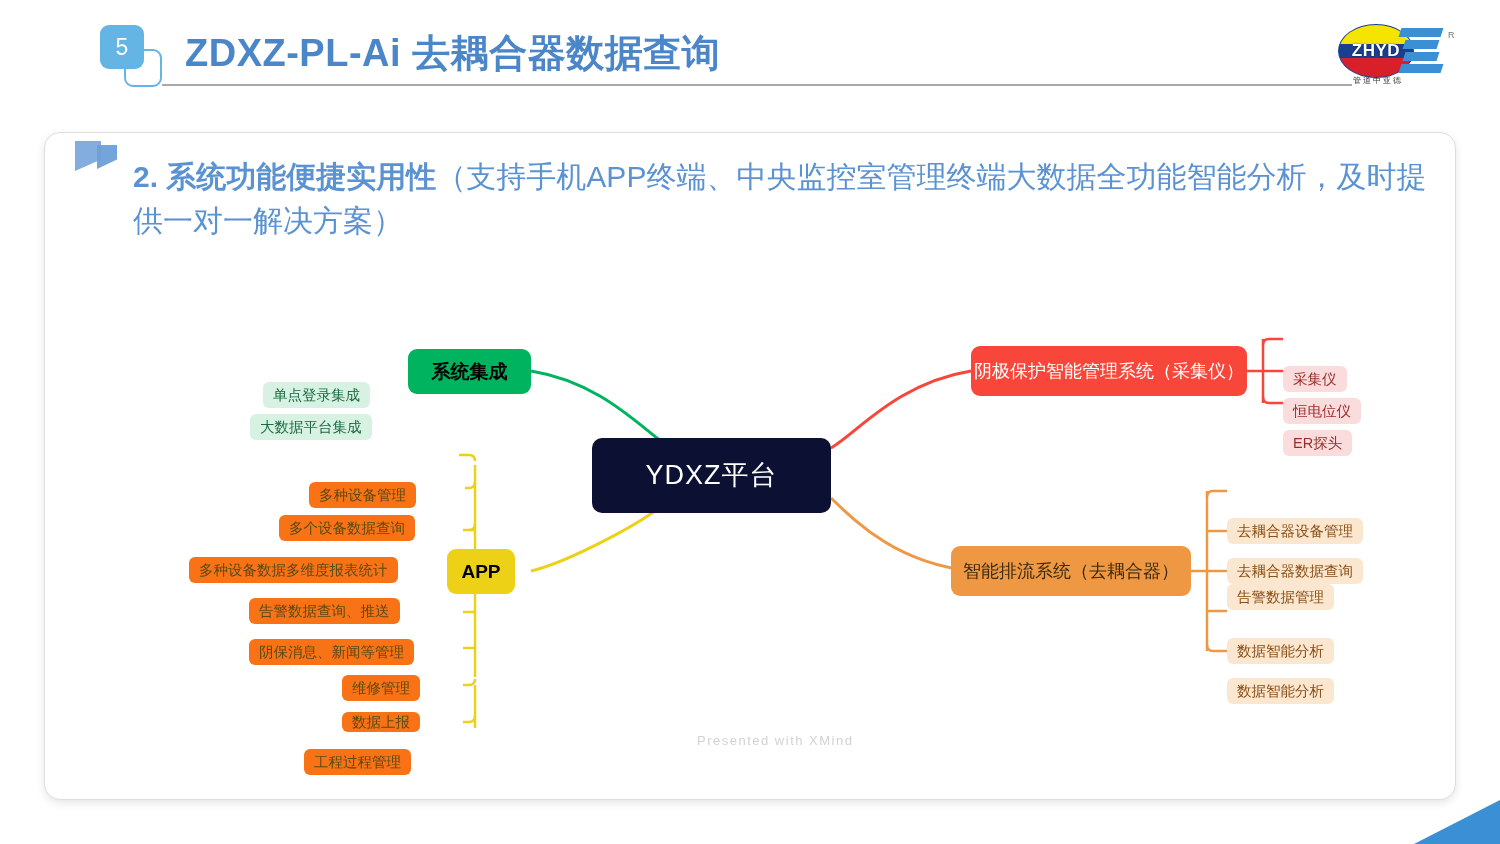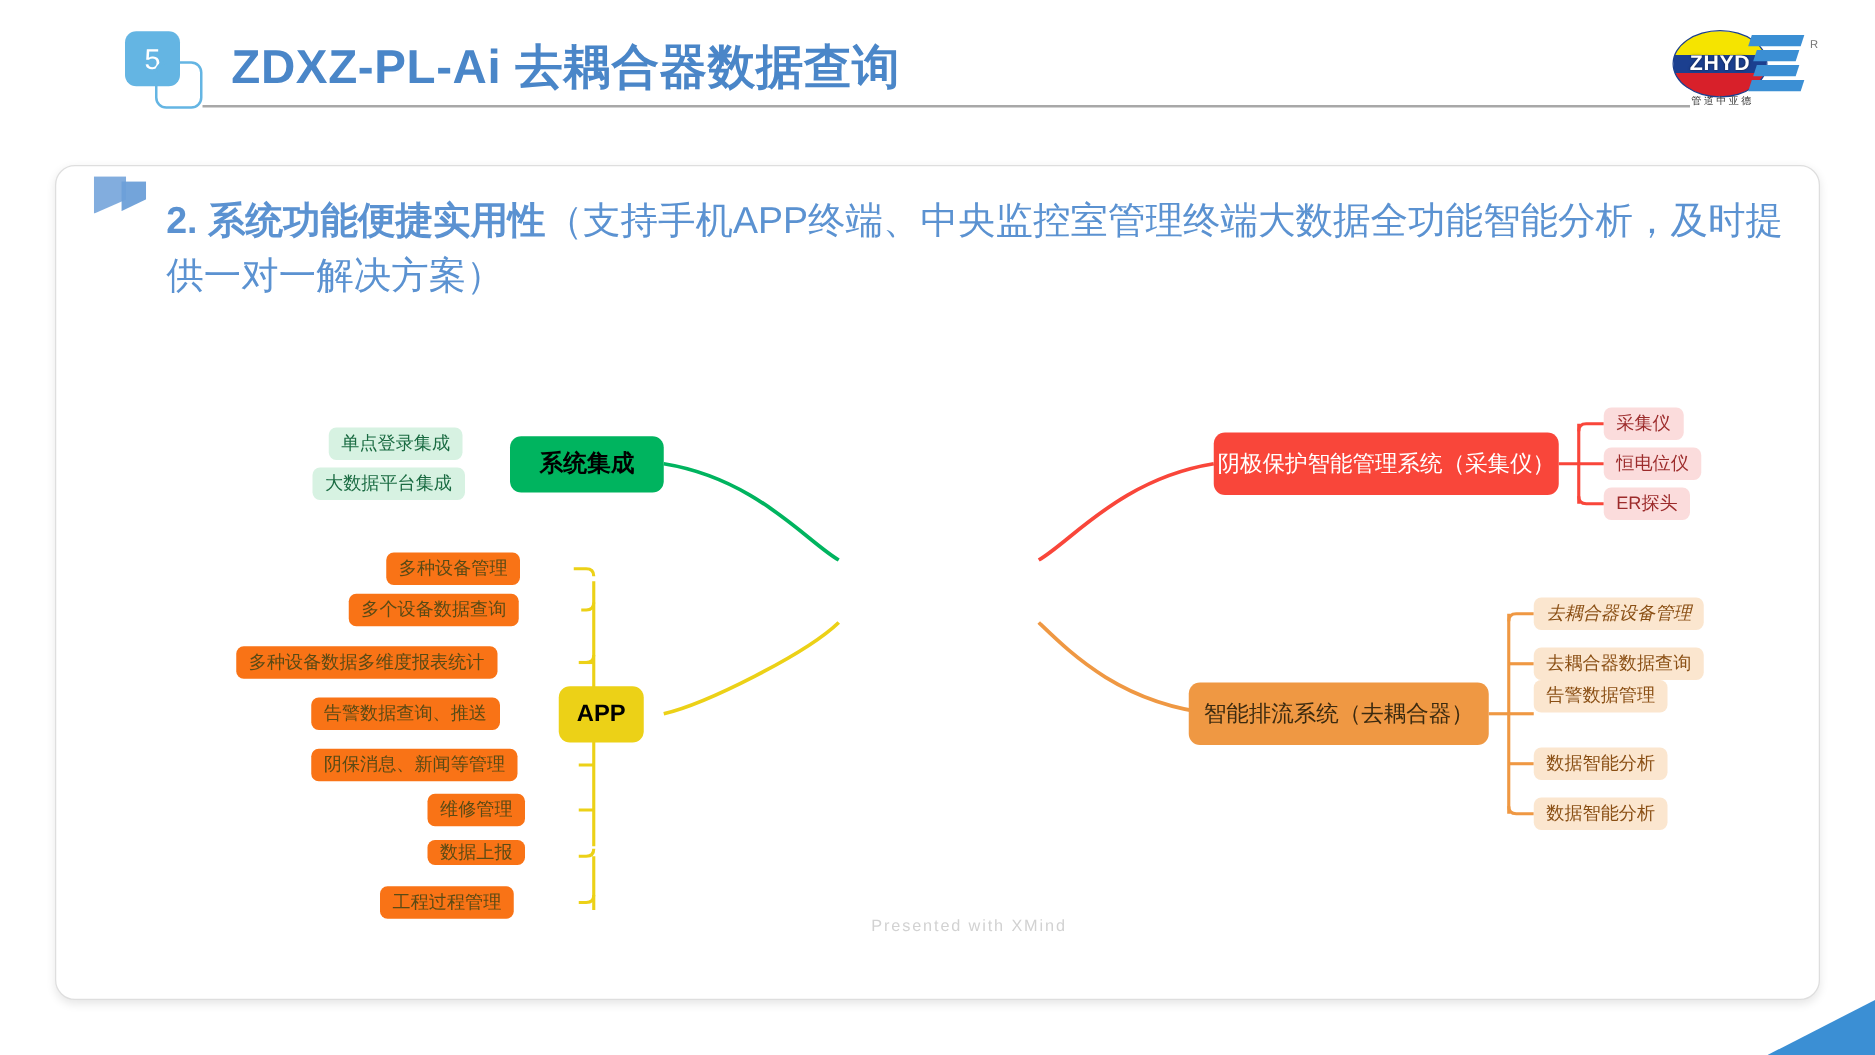--- a/index.html
+++ b/index.html
@@ -98,21 +98,21 @@
   .node-center {
     background:#0c1033; color:#ffffff; border-radius:10px;
     font-size:27px; letter-spacing:1px;
   }
   .node-l1 { border-radius:9px; font-weight:bold; }
   .n-green  { background:#00b45f; color:#000000; font-size:19px; }
   .n-yellow { background:#ecd117; color:#000000; font-size:19px; }
   .n-red    { background:#f9463a; color:#ffffff; font-size:18px; font-weight:normal; }
   .n-orange { background:#ef9843; color:#3b2a10; font-size:18px; font-weight:normal; }
 
-  .leaf { border-radius:6px; padding:0 10px; font-size:14.5px; }
+  .leaf { border-radius:6px; padding:0 10px; font-size:14.5px;margin-top:40px; }
   .leaf-green  { background:#d7f2e2; color:#1a6b42; }
   .leaf-yellow { background:#f97316; color:#5a4a15; }
   .leaf-red    { background:#fbdcdc; color:#9c2b2b; }
   .leaf-orange { background:#fbe6cf; color:#8a4f14; }
 
   .watermark {
     position:absolute; left:697px; top:733px;
     font-size:13px; color:#d2d2d2; letter-spacing:1.5px;
   }
 
@@ -198,20 +198,21 @@
 
         <path d="M1146,338 L1162,338" stroke="#ef9843" stroke-width="2.5" fill="none"></path>
         <path d="M1162,258 L1162,418" stroke="#ef9843" stroke-width="2.5" fill="none"></path>
         <path d="M1162,264 Q1162,258 1168,258 L1182,258" stroke="#ef9843" stroke-width="2.5" fill="none"></path>
         <path d="M1162,298 L1182,298" stroke="#ef9843" stroke-width="2.5" fill="none"></path>
         <path d="M1162,338 L1182,338" stroke="#ef9843" stroke-width="2.5" fill="none"></path>
         <path d="M1162,378 L1182,378" stroke="#ef9843" stroke-width="2.5" fill="none"></path>
         <path d="M1162,412 Q1162,418 1168,418 L1182,418" stroke="#ef9843" stroke-width="2.5" fill="none"></path>
       </svg>
 
+      <div class="node node-center" style="left:547px; top:205px; width:239px; height:75px;">YDXZ平台</div>
 
       <div class="node node-l1 n-green" style="left:363px; top:116px; width:123px; height:45px;">系统集成</div>
       <div class="node leaf leaf-green" style="left:218px; top:109px; height:26px;">单点登录集成</div>
       <div class="node leaf leaf-green" style="left:205px; top:141px; height:26px;">大数据平台集成</div>
 
       <div class="node node-l1 n-yellow" style="left:402px; top:316px; width:68px; height:45px;">APP</div>
       <div class="node leaf leaf-yellow" style="left:264px; top:209px; height:26px;">多种设备管理</div>
       <div class="node leaf leaf-yellow" style="left:234px; top:242px; height:26px;">多个设备数据查询</div>
       <div class="node leaf leaf-yellow" style="left:144px; top:284px; height:26px;">多种设备数据多维度报表统计</div>
       <div class="node leaf leaf-yellow" style="left:204px; top:325px; height:26px;">告警数据查询、推送</div>
@@ -219,21 +220,21 @@
       <div class="node leaf leaf-yellow" style="left:297px; top:402px; height:26px;">维修管理</div>
       <div class="node leaf leaf-yellow" style="left:297px; top:439px; height:20px;">数据上报</div>
       <div class="node leaf leaf-yellow" style="left:259px; top:476px; height:26px;">工程过程管理</div>
 
       <div class="node node-l1 n-red" style="left:926px; top:113px; width:276px; height:50px;">阴极保护智能管理系统（采集仪）</div>
       <div class="node leaf leaf-red" style="left:1238px; top:93px; height:26px;">采集仪</div>
       <div class="node leaf leaf-red" style="left:1238px; top:125px; height:26px;">恒电位仪</div>
       <div class="node leaf leaf-red" style="left:1238px; top:157px; height:26px;">ER探头</div>
 
       <div class="node node-l1 n-orange" style="left:906px; top:313px; width:240px; height:50px;">智能排流系统（去耦合器）</div>
-      <div class="node leaf leaf-orange" style="left:1182px; top:245px; height:26px;font-style:italic;">去耦合器设备管理</div>
+      <div class="node leaf leaf-orange" style="left:1182px; top:245px; height:26px;">去耦合器设备管理</div>
       <div class="node leaf leaf-orange" style="left:1182px; top:285px; height:26px;">去耦合器数据查询</div>
       <div class="node leaf leaf-orange" style="left:1182px; top:311px; height:26px;">告警数据管理</div>
       <div class="node leaf leaf-orange" style="left:1182px; top:365px; height:26px;">数据智能分析</div>
       <div class="node leaf leaf-orange" style="left:1182px; top:405px; height:26px;">数据智能分析</div>
     </div>
   </div>
 
   <div class="watermark">Presented with XMind</div>
   <div class="corner-triangle"></div>
 </div>

